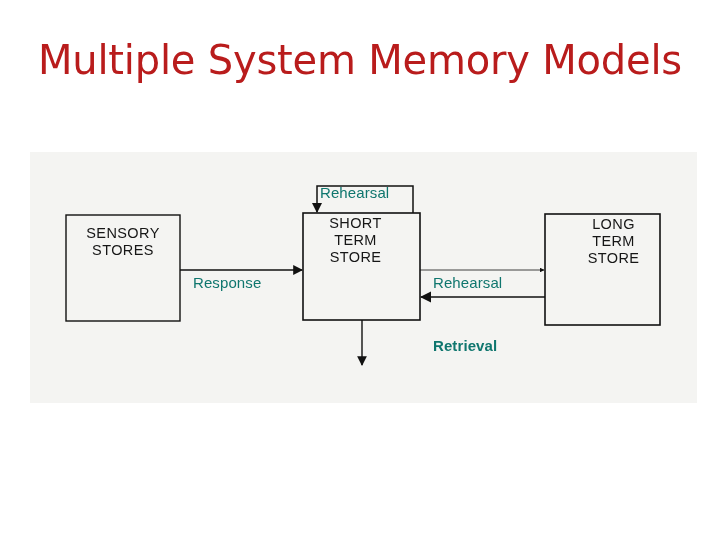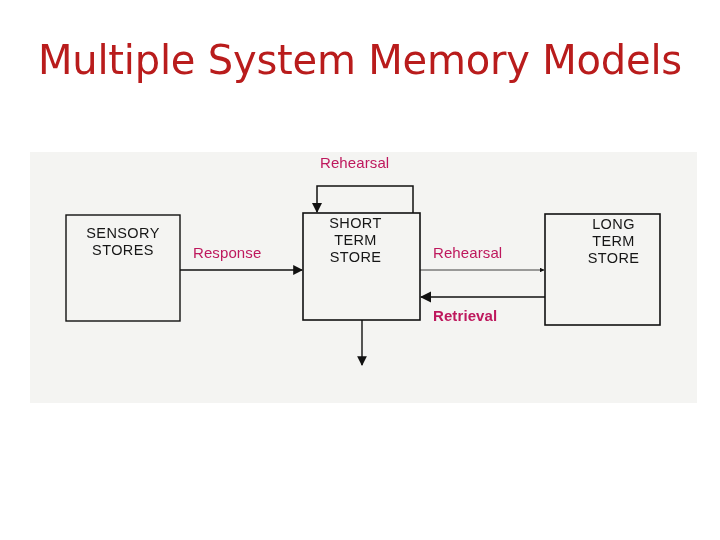--- a/index.html
+++ b/index.html
@@ -58,24 +58,25 @@
     color: #161616;
     letter-spacing: 0.4px;
     white-space: pre;
     pointer-events: none;
   }
   .edge-label {
     position: absolute;
     font-family: "Liberation Sans", sans-serif;
     font-size: 15px;
     line-height: 17px;
-    color: #be185d;
+    color: #0f766e;
     letter-spacing: 0.1px;
     white-space: nowrap;
     pointer-events: none;
+    margin-top: 30px;
   }
 
   
   #label-sensory-stores { left: 36px;  top: 73px;  width: 114px; }
   #label-short-term     { left: 273px; top: 63px;  width: 105px; }
   #label-long-term      { left: 515px; top: 64px;  width: 137px; }
 
   #label-rehearsal-loop { left: 290px; top: 2px;   }
   #label-attention      { left: 163px; top: 92px;  }
   #label-rehearsal-lts  { left: 403px; top: 92px;  }

